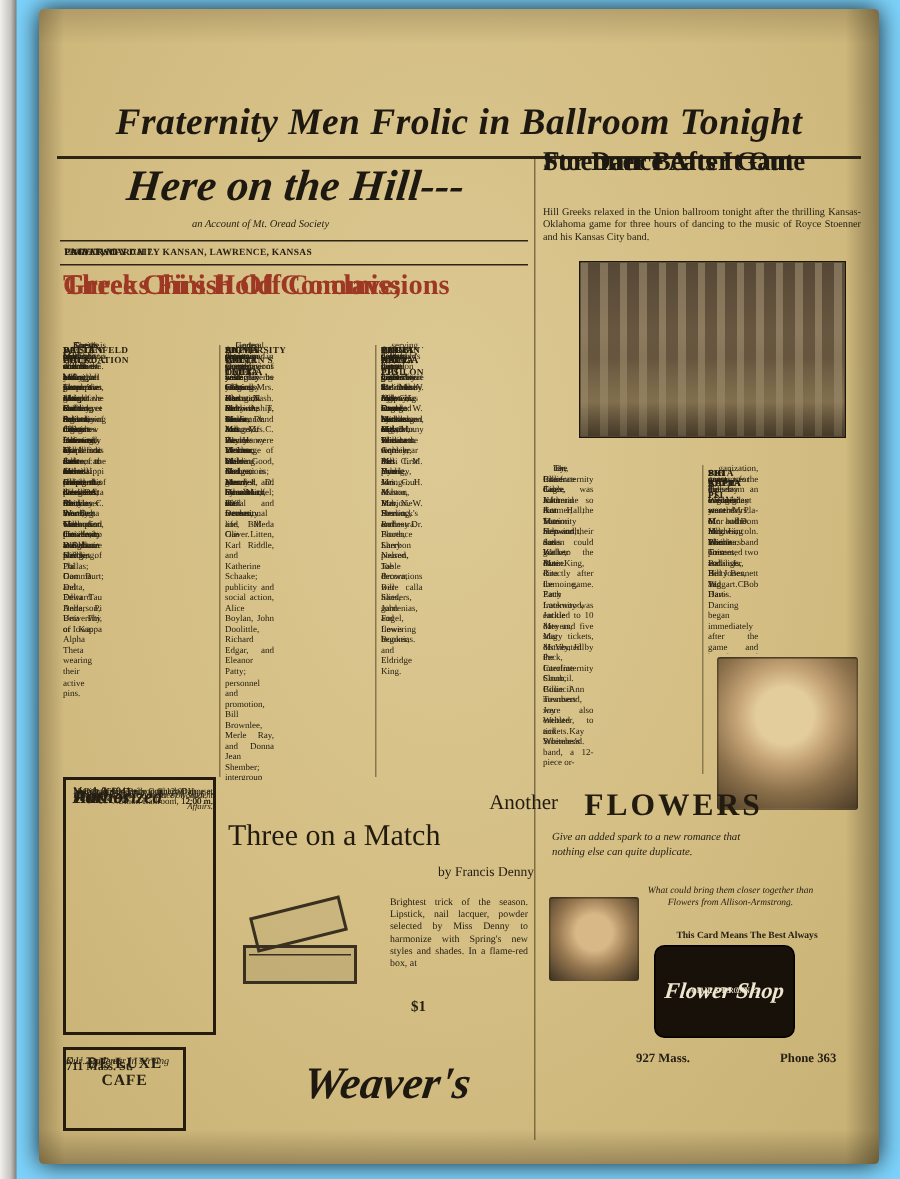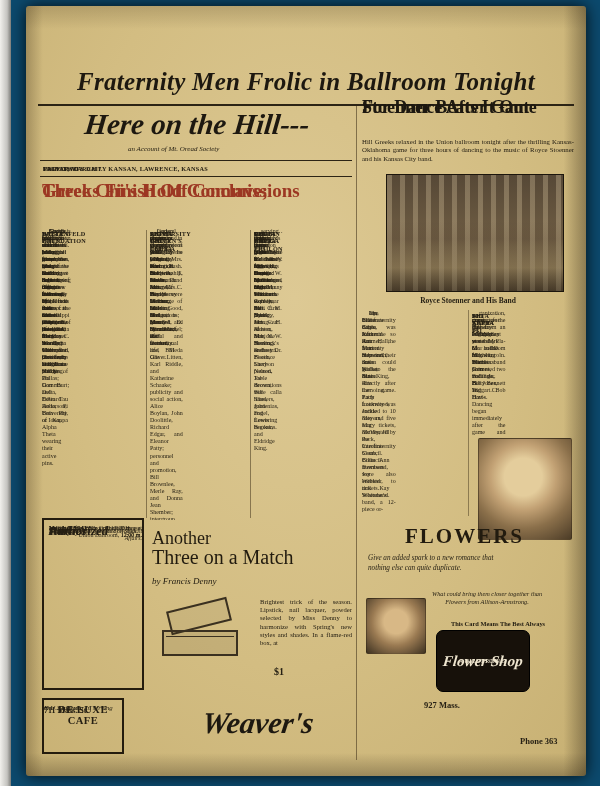--- a/index.html
+++ b/index.html
@@ -1,16 +1,16 @@
 <!DOCTYPE html>
 <html><head>
 <meta charset="utf-8">
 <style>
   html,body{margin:0;padding:0;background:#070706;}
-  #stage{position:relative;width:600px;height:786px;background:#0c4a6e;overflow:hidden;
+  #stage{position:relative;width:600px;height:786px;background:#7dd3fc;overflow:hidden;
          font-family:"Liberation Serif","DejaVu Serif",serif;color:#262014;}
   #stage *{position:absolute;box-sizing:border-box;}
   .strip{left:0;top:0;width:11px;height:786px;background:linear-gradient(90deg,#f1f0ec,#c4c3bf 65%,#7e7e7a);}
   .paper{left:26px;top:6px;width:560px;height:770px;border-radius:3px;box-shadow:0 0 16px rgba(0,0,0,.85);
     background:
       linear-gradient(90deg, rgba(60,45,20,.30) 0, rgba(60,45,20,0) 3%, rgba(60,45,20,0) 96%, rgba(35,26,12,.38) 100%),
       linear-gradient(180deg, rgba(60,45,20,.20) 0, rgba(60,45,20,0) 3%, rgba(60,45,20,0) 97%, rgba(35,26,12,.30) 100%),
       radial-gradient(ellipse at 48% 38%, #ddc994 0%, #d3bd82 55%, #c7b073 100%);}
   .hr{background:#2c2415;height:1px;}
   .banner{left:10px;top:62px;width:540px;text-align:center;font-size:25px;font-weight:bold;font-style:italic;letter-spacing:.3px;color:#1d1810;}
@@ -41,37 +41,37 @@
     background:
       linear-gradient(180deg, rgba(25,20,12,0) 40%, rgba(25,20,12,.35) 100%),
       repeating-linear-gradient(90deg, rgba(228,208,168,.30) 0 5px, rgba(0,0,0,0) 5px 13px),
       linear-gradient(180deg,#564836 0%,#6e5c43 55%,#a08a62 80%,#5d4d37 100%);}
   .band-cap{left:336px;top:290px;width:212px;text-align:center;font-weight:bold;font-size:7.5px;}
   .sub-left{left:336px;top:304px;width:102px;height:214px;overflow:hidden;font-size:6px;line-height:1.17;text-align:justify;}
   .sub-right{left:446px;top:304px;width:102px;height:126px;overflow:hidden;font-size:6px;line-height:1.17;text-align:justify;}
   .sub-sep{left:442px;top:304px;width:1px;height:206px;background:rgba(70,55,30,.5);}
   .woman-photo{left:452px;top:432px;width:94px;height:102px;border-radius:2px;border:1px solid rgba(40,30,15,.45);
     background:radial-gradient(circle at 48% 38%, #e4cd9c 0 24%, #c2a174 42%, #8a6f4a 66%, #4c3c27 100%),#c9b383;}
-  .fl-title{left:348px;top:518px;width:150px;font-size:21px;letter-spacing:2px;font-weight:bold;text-align:right;color:#221b0f;}
+  .fl-title{left:348px;top:518px;width:150px;font-size:21px;letter-spacing:2px;font-weight:bold;text-align:center;color:#221b0f;}
   .fl-tag{left:342px;top:548px;width:128px;font-size:7.2px;line-height:1.35;font-style:italic;}
   .fl-sub{left:404px;top:584px;width:114px;font-size:6.3px;line-height:1.3;text-align:center;font-style:italic;}
   .man-photo{left:340px;top:592px;width:60px;height:56px;border-radius:2px;border:1px solid rgba(40,30,15,.45);
     background:radial-gradient(circle at 50% 42%, #d8b886 0 28%, #9a7a52 56%, #3f3322 100%);}
   .fl-card{left:402px;top:614px;width:140px;font-size:6.4px;font-weight:bold;text-align:center;}
   .brand{left:410px;top:624px;width:94px;height:62px;background:#17110a;border-radius:7px;color:#efe6cf;
          display:flex;flex-direction:column;align-items:center;justify-content:center;border:1px solid #000;}
   .brand span{position:static;}
   .brand-top,.brand-bottom{font-size:5.5px;letter-spacing:1.5px;}
   .brand-script{font-size:15px;font-style:italic;font-weight:bold;transform:skewX(-6deg);margin:1px 0;}
   .fl-addr{left:398px;top:694px;font-size:8.5px;font-weight:bold;}
-  .fl-phone{left:494px;top:694px;font-size:8.5px;font-weight:bold;margin-top:36px;}
+  .fl-phone{left:494px;top:694px;font-size:8.5px;font-weight:bold;}
   .match{left:126px;top:518px;width:204px;height:176px;}
-  .m-kicker{left:0;top:4px;width:100%;text-align:left;font-size:18px;color:#221b0f;}
+  .m-kicker{left:16px;top:4px;width:100%;text-align:right;font-size:14px;color:#221b0f;}
   .m-title{left:0;top:22px;width:100%;text-align:left;font-size:20px;color:#221b0f;}
-  .m-by{left:0;top:52px;width:100%;text-align:left;font-size:9px;font-style:italic;}
+  .m-by{left:0;top:52px;width:100%;text-align:right;font-size:9px;}
   .m-illus{left:8px;top:78px;width:92px;height:62px;}
   .m-lid{left:8px;top:2px;width:62px;height:24px;border:2px solid #3a3020;transform:rotate(-14deg);background:rgba(58,48,32,.06);}
   .m-box{left:2px;top:28px;width:76px;height:26px;border:2px solid #3a3020;background:rgba(58,48,32,.10);}
   .m-box-line{left:6px;top:34px;width:68px;height:1px;background:#3a3020;}
   .m-body{left:108px;top:74px;width:92px;font-size:6.6px;line-height:1.25;text-align:justify;}
   .m-price{left:122px;top:142px;font-size:10px;font-weight:bold;}
   .weavers{left:130px;top:700px;width:204px;text-align:center;font-size:30px;font-weight:bold;font-style:italic;transform:skewX(-8deg);color:#1d1810;}
   .parties{left:16px;top:512px;width:102px;height:172px;border:2px solid #241c0e;padding:4px 5px;text-align:right;}
   .parties div{position:static;}
   .p-title{font-size:13px;font-weight:bold;font-style:italic;line-height:1.05;}
@@ -193,21 +193,20 @@
     </div>
 
     <div class="main-sep"></div>
 
     <div class="sto-head">
       <div>Stoenner Beats It Out</div>
       <div>For Dance After Game</div>
     </div>
     <div class="sto-lead">Hill Greeks relaxed in the Union ballroom tonight after the thrilling Kansas-Oklahoma game for three hours of dancing to the music of Royce Stoenner and his Kansas City band.</div>
     <div class="band-photo"></div>
-    <div class="band-cap">Royce Stoenner and His Band</div>
 
     <div class="sub-left">
       <div class="item">
           <span class="ibody">The Interfraternity dance was informal so that the fraternity men and their dates could go to the dance directly after the game. Each fraternity was entitled to 10 date and five stag tickets, distributed by the Interfraternity Council. Council members were also entitled to tickets. Stoenner's band, a 12-piece or-</span>
         </div>
       <div class="item">
           <span class="ibody">can, Billie Giles, Katherine Ann Hall, Marion Hepworth, Susan Kathe, Mae King, Rita Lemoine, Patty Lockwood, Jackie Meyers, Mary McVey, Jill Peck, Caroline Slonb, Billie Ann Townsend, Joy Webster, and Kay Whitehead.</span>
         </div>
       <div class="item">
           <span class="ibody">ley, Clarence Eagle, John Kramer, Tom Schwinn, and Walker Butin.</span>

